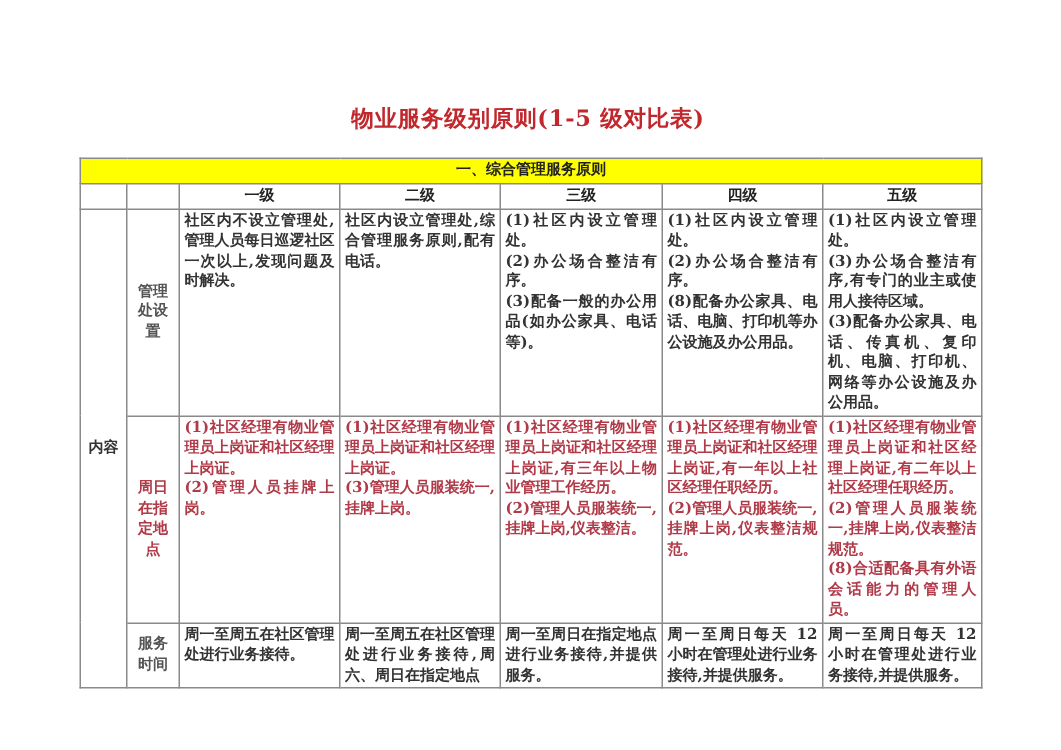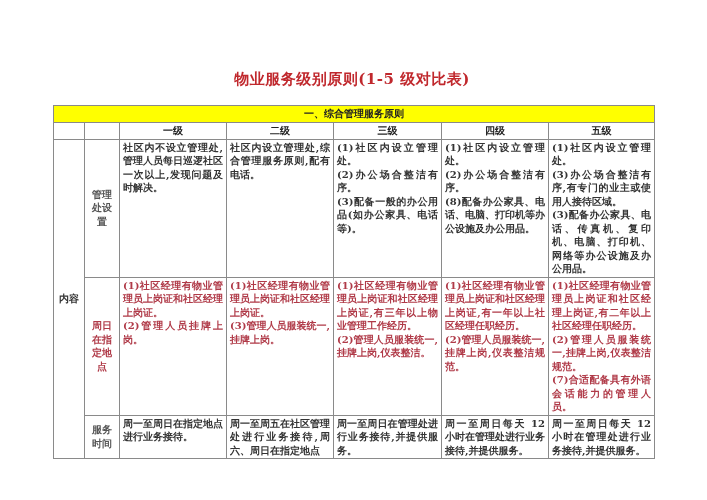--- a/index.html
+++ b/index.html
@@ -92,34 +92,34 @@
       <div>(1)社区经理有物业管理员上岗证和社区经理上岗证,有三年以上物业管理工作经历。</div>
       <div>(2)管理人员服装统一,挂牌上岗,仪表整洁。</div>
     </td>
     <td class="cell-text red-text">
       <div>(1)社区经理有物业管理员上岗证和社区经理上岗证,有一年以上社区经理任职经历。</div>
       <div>(2)管理人员服装统一,挂牌上岗,仪表整洁规范。</div>
     </td>
     <td class="cell-text red-text">
       <div>(1)社区经理有物业管理员上岗证和社区经理上岗证,有二年以上社区经理任职经历。</div>
       <div>(2)管理人员服装统一,挂牌上岗,仪表整洁规范。</div>
-      <div>(7)合适配备具有外语会话能力的管理人员。</div>
+      <div>(8)合适配备具有外语会话能力的管理人员。</div>
     </td>
   </tr>
 
   <tr class="r3">
     <td class="sub">服务时间</td>
     <td class="cell-text">
-          <div>周一至周日在指定地点进行业务接待。</div>
+          <div>周一至周五在社区管理处进行业务接待。</div>
         </td>
     <td class="cell-text" style="overflow:hidden;">
           <div style="max-height:40px;overflow:hidden;">周一至周五在社区管理处进行业务接待,周六、周日在指定地点</div>
         </td>
     <td class="cell-text">
-          <div>周一至周日在管理处进行业务接待,并提供服务。</div>
+          <div>周一至周日在指定地点进行业务接待,并提供服务。</div>
         </td>
     <td class="cell-text">
           <div>周一至周日每天 12 小时在管理处进行业务接待,并提供服务。</div>
         </td>
     <td class="cell-text">
           <div>周一至周日每天 12 小时在管理处进行业务接待,并提供服务。</div>
         </td>
   </tr>
 </tbody>
   </table>

